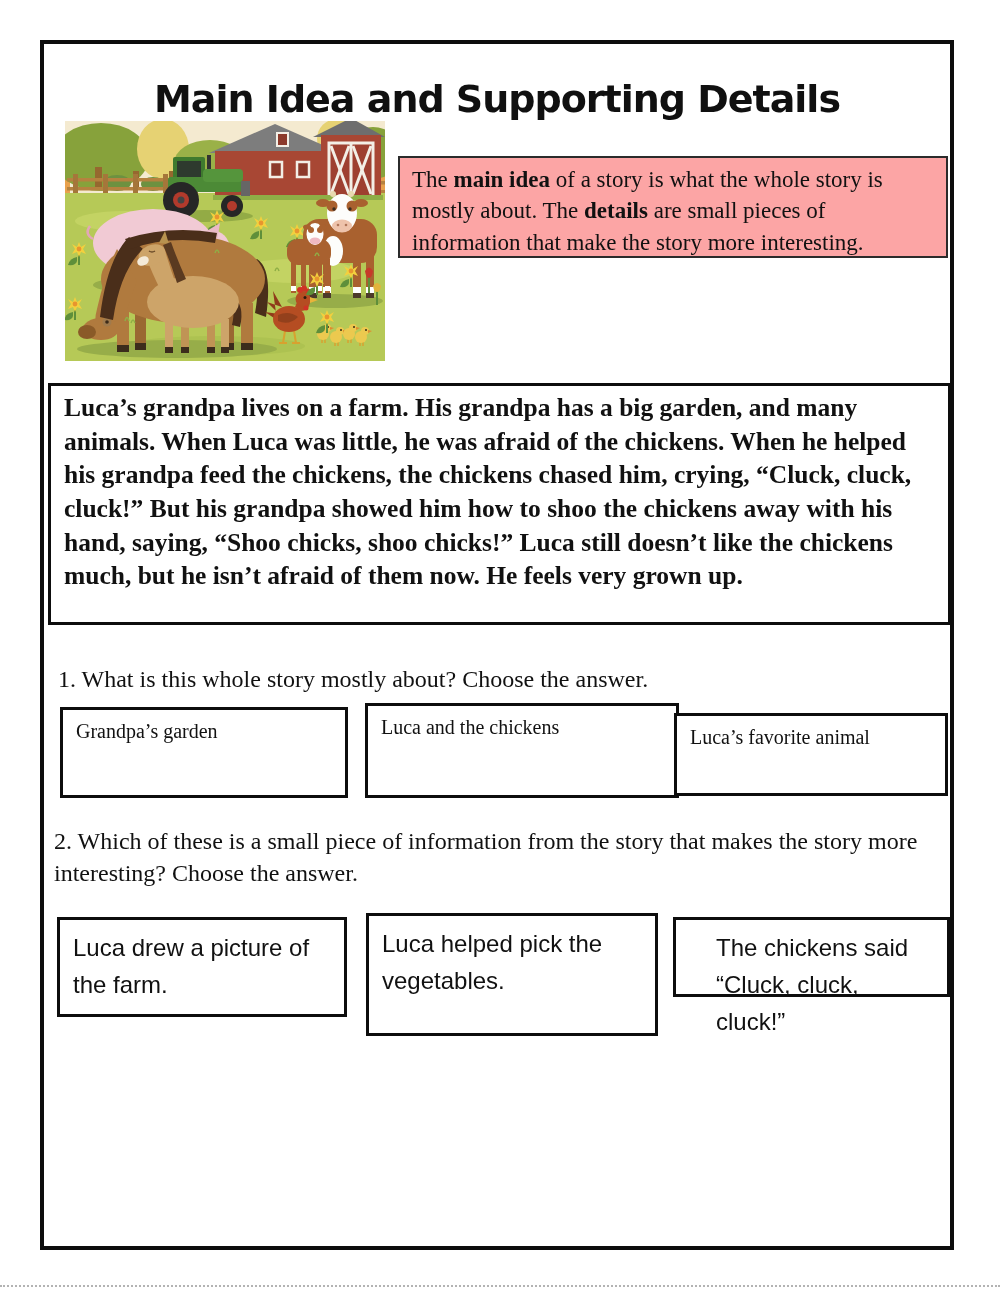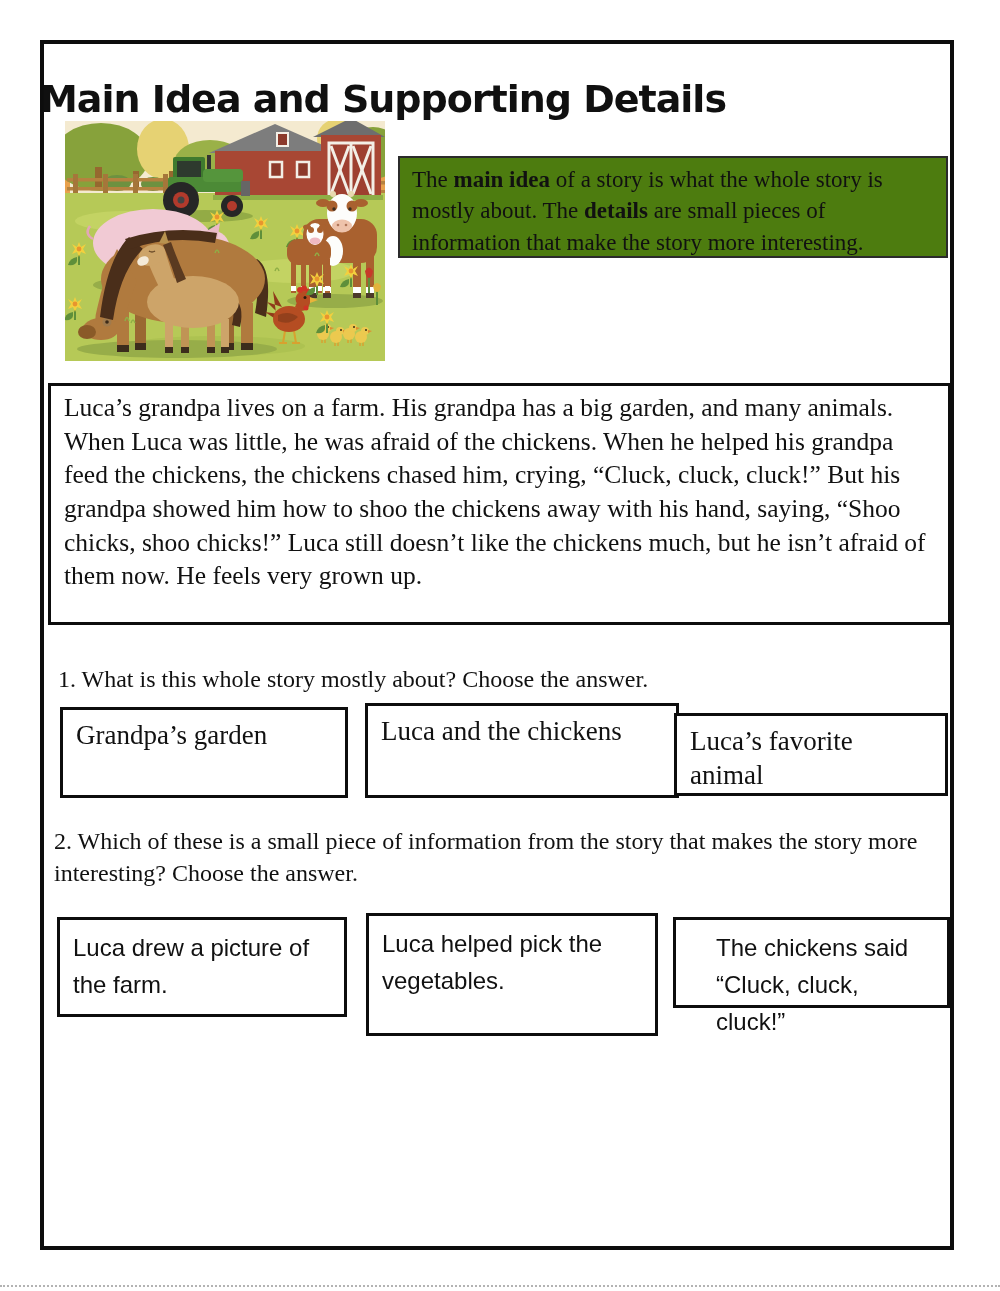--- a/index.html
+++ b/index.html
@@ -5,51 +5,51 @@
   html, body { margin:0; padding:0; background:#ffffff; }
   body {
     width:1000px; height:1291px; position:relative; overflow:hidden;
     font-family:"Liberation Serif", serif; color:#111;
   }
   .frame {
     position:absolute; left:40px; top:40px; width:914px; height:1210px;
     border:4px solid #0d0d0d; box-sizing:border-box; background:#fff;
   }
   .title {
-    position:absolute; left:40px; top:52px; width:914px; 
+    position:absolute; left:40px; top:52px; width:914px; text-align:center;
     font-family:"DejaVu Sans", sans-serif; font-weight:700; font-size:38px;
     letter-spacing:-1px; color:#101010;
   }
   .illus { position:absolute; left:65px; top:121px; width:320px; height:240px; }
   .illus svg { display:block; width:100%; height:100%; }
   .def-box {
     position:absolute; left:398px; top:156px; width:550px; height:102px;
     border:2px solid #2b2b2b; box-sizing:border-box; padding:6px 12px 0 12px;
-    font-size:23px; line-height:1.36; background:#4d7c0f;
+    font-size:23px; line-height:1.36; background:#fca5a5;
   }
   .story-box {
     position:absolute; left:48px; top:383px; width:903px; height:242px;
     border:3px solid #0d0d0d; box-sizing:border-box; padding:5px 13px 0 13px;
-    font-size:25.5px; line-height:1.32; background:#fff;
+    font-size:25.5px; line-height:1.32; background:#fff;font-weight:bold;
   }
   .q-prompt { position:absolute; margin:0; font-size:24px; line-height:1.33; }
   .q1-prompt { left:58px; top:664px; width:890px;font-family:Liberation Serif, serif; }
   .q2-prompt { left:54px; top:826px; width:897px; }
   .answer {
     position:absolute; border:3px solid #0d0d0d; box-sizing:border-box;
     background:#fff; padding:9px 13px; cursor:pointer;
   }
-  .answer.serif { font-size:27px; font-family:"Liberation Serif", serif; line-height:1.25; }
+  .answer.serif { font-size:20px; font-family:"Liberation Serif", serif; line-height:1.25; }
   .answer.sans  { font-size:24px; font-family:"Liberation Sans", sans-serif; line-height:1.55; }
   .q1-a1 { left:60px;  top:707px; width:288px; height:91px; }
   .q1-a2 { left:365px; top:703px; width:314px; height:95px; }
   .q1-a3 { left:674px; top:713px; width:274px; height:83px; font-size:25px; }
   .q2-a1 { left:57px;  top:917px; width:290px; height:100px; }
   .q2-a2 { left:366px; top:913px; width:292px; height:123px; }
-  .q2-a3 { left:673px; top:917px; width:277px; height:91px;padding-left:40px; }
+  .q2-a3 { left:673px; top:917px; width:277px; height:80px;padding-left:40px; }
   .page-cut {
     position:absolute; left:0; top:1285px; width:1000px; height:0;
     border-top:2px dotted #9a9a9a; opacity:.75;
   }
   b { font-weight:700; }
 </style>
 </head>
 <body>
 
 <div class="frame"></div>

